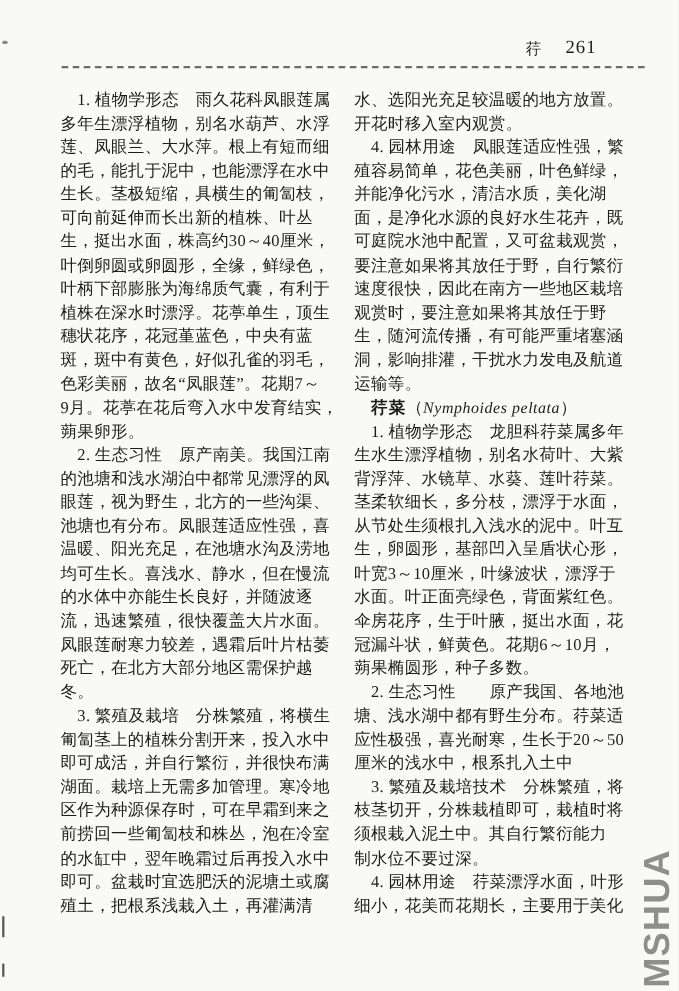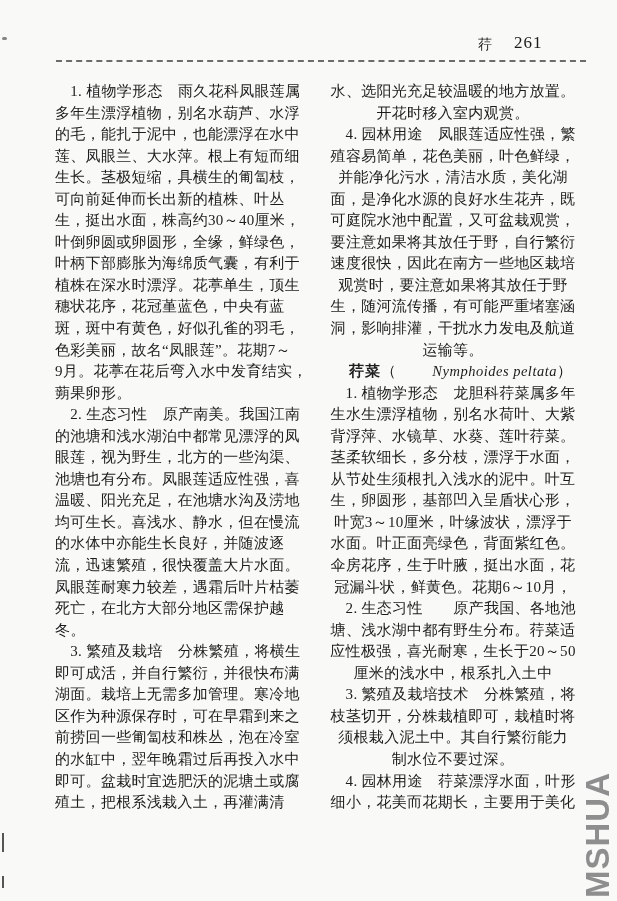--- a/index.html
+++ b/index.html
@@ -24,24 +24,24 @@
     border-top:2px dashed #4a4a4a;
     opacity:.8;
   }
   .col{
     position:absolute;top:81px;
     font-size:15px;
     line-height:21.55px;
     white-space:nowrap;
   }
   .col-left{left:55px;width:258px;}
-  .col-right{left:322px;width:262px;text-align:center;}
+  .col-right{left:322px;width:262px;}
   .line{height:21.55px;letter-spacing:.3px;}
   .bold{font-weight:bold;letter-spacing:1px;}
-  .latin{font-style:italic;font-family:"Liberation Serif",serif;font-size:14.5px;letter-spacing:.5px;margin-left:36px;}
+  .latin{font-style:italic;font-family:"Liberation Serif",serif;font-size:14.5px;letter-spacing:.5px;}
   .watermark{
     position:absolute;left:532px;top:815px;width:131px;height:40px;
     transform:rotate(-90deg);transform-origin:center;
     color:var(--wm,#8e8e8e);
     font-family:"Liberation Sans","DejaVu Sans",sans-serif;
     font-weight:bold;font-size:33px;letter-spacing:1px;
     text-align:center;line-height:40px;
   }
   .artifact{position:absolute;background:#555;}
   .tick1{left:2px;top:833px;width:2px;height:19px;}
@@ -52,22 +52,22 @@
 <body>
 
 <div class="page" style="--paper: #f9f9f7; --ink: #1c1c1c; --wm: #8e8e8e;">
   <span class="running-head">荇</span>
   <span class="page-number">261</span>
   <div class="header-rule"></div>
 
   <div class="col col-left">
       <div class="line"><span>　1. 植物学形态　雨久花科凤眼莲属</span></div>
       <div class="line"><span>多年生漂浮植物，别名水葫芦、水浮</span></div>
+      <div class="line"><span>莲、凤眼兰、大水萍。根上有短而细</span></div>
       <div class="line"><span>的毛，能扎于泥中，也能漂浮在水中</span></div>
-      <div class="line"><span>莲、凤眼兰、大水萍。根上有短而细</span></div>
       <div class="line"><span>生长。茎极短缩，具横生的匍匐枝，</span></div>
       <div class="line"><span>可向前延伸而长出新的植株、叶丛</span></div>
       <div class="line"><span>生，挺出水面，株高约30～40厘米，</span></div>
       <div class="line"><span>叶倒卵圆或卵圆形，全缘，鲜绿色，</span></div>
       <div class="line"><span>叶柄下部膨胀为海绵质气囊，有利于</span></div>
       <div class="line"><span>植株在深水时漂浮。花葶单生，顶生</span></div>
       <div class="line"><span>穗状花序，花冠堇蓝色，中央有蓝</span></div>
       <div class="line"><span>斑，斑中有黄色，好似孔雀的羽毛，</span></div>
       <div class="line"><span>色彩美丽，故名“凤眼莲”。花期7～</span></div>
       <div class="line"><span>9月。花葶在花后弯入水中发育结实，</span></div>
@@ -77,20 +77,21 @@
       <div class="line"><span>眼莲，视为野生，北方的一些沟渠、</span></div>
       <div class="line"><span>池塘也有分布。凤眼莲适应性强，喜</span></div>
       <div class="line"><span>温暖、阳光充足，在池塘水沟及涝地</span></div>
       <div class="line"><span>均可生长。喜浅水、静水，但在慢流</span></div>
       <div class="line"><span>的水体中亦能生长良好，并随波逐</span></div>
       <div class="line"><span>流，迅速繁殖，很快覆盖大片水面。</span></div>
       <div class="line"><span>凤眼莲耐寒力较差，遇霜后叶片枯萎</span></div>
       <div class="line"><span>死亡，在北方大部分地区需保护越</span></div>
       <div class="line"><span>冬。</span></div>
       <div class="line"><span>　3. 繁殖及栽培　分株繁殖，将横生</span></div>
+      <div class="line"><span>匍匐茎上的植株分割开来，投入水中</span></div>
       <div class="line"><span>即可成活，并自行繁衍，并很快布满</span></div>
       <div class="line"><span>湖面。栽培上无需多加管理。寒冷地</span></div>
       <div class="line"><span>区作为种源保存时，可在早霜到来之</span></div>
       <div class="line"><span>前捞回一些匍匐枝和株丛，泡在冷室</span></div>
       <div class="line"><span>的水缸中，翌年晚霜过后再投入水中</span></div>
       <div class="line"><span>即可。盆栽时宜选肥沃的泥塘土或腐</span></div>
       <div class="line"><span>殖土，把根系浅栽入土，再灌满清</span></div>
     </div>
   <div class="col col-right">
       <div class="line"><span>水、选阳光充足较温暖的地方放置。</span></div>
@@ -110,20 +111,21 @@
       <div class="line"><span>　1. 植物学形态　龙胆科荇菜属多年</span></div>
       <div class="line"><span>生水生漂浮植物，别名水荷叶、大紫</span></div>
       <div class="line"><span>背浮萍、水镜草、水葵、莲叶荇菜。</span></div>
       <div class="line"><span>茎柔软细长，多分枝，漂浮于水面，</span></div>
       <div class="line"><span>从节处生须根扎入浅水的泥中。叶互</span></div>
       <div class="line"><span>生，卵圆形，基部凹入呈盾状心形，</span></div>
       <div class="line"><span>叶宽3～10厘米，叶缘波状，漂浮于</span></div>
       <div class="line"><span>水面。叶正面亮绿色，背面紫红色。</span></div>
       <div class="line"><span>伞房花序，生于叶腋，挺出水面，花</span></div>
       <div class="line"><span>冠漏斗状，鲜黄色。花期6～10月，</span></div>
+      <div class="line"><span>蒴果椭圆形，种子多数。</span></div>
       <div class="line"><span>　2. 生态习性　　原产我国、各地池</span></div>
       <div class="line"><span>塘、浅水湖中都有野生分布。荇菜适</span></div>
       <div class="line"><span>应性极强，喜光耐寒，生长于20～50</span></div>
       <div class="line"><span>厘米的浅水中，根系扎入土中</span></div>
       <div class="line"><span>　3. 繁殖及栽培技术　分株繁殖，将</span></div>
       <div class="line"><span>枝茎切开，分株栽植即可，栽植时将</span></div>
       <div class="line"><span>须根栽入泥土中。其自行繁衍能力</span></div>
       <div class="line"><span>制水位不要过深。</span></div>
       <div class="line"><span>　4. 园林用途　荇菜漂浮水面，叶形</span></div>
       <div class="line"><span>细小，花美而花期长，主要用于美化</span></div>

